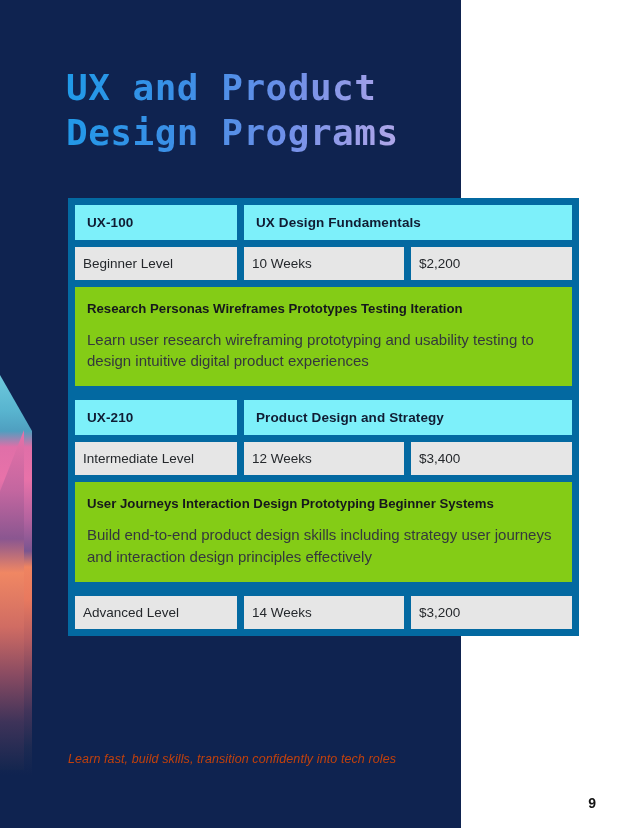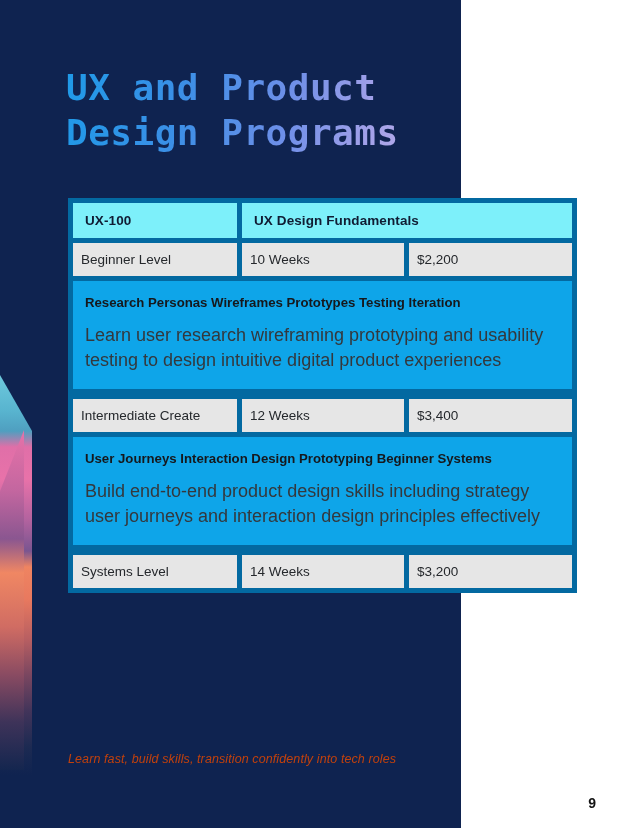--- a/index.html
+++ b/index.html
@@ -94,53 +94,53 @@
   .course-table {
     width: 504px;
     border-collapse: collapse;
     border: 2px solid #1c1c1c;
     background: #ffffff;
     table-layout: fixed;
     margin-bottom: 0px;
   }
   .course-table + .course-table { margin-top: 0px; }
   .course-table td {
-    border: 5px solid #0369a1;
+    border: 7px solid #0369a1;
     padding: 0;
     vertical-align: middle;
   }
   .hdr-code, .hdr-title {
     background: #7df0fa;
     color: #101c33;
     font-size: 13.5px;
     font-weight: 700;
     padding: 10px 12px !important;
     letter-spacing: 0.1px;
   }
   .meta-cell {
     background: #e6e6e6;
     color: #25282c;
     font-size: 13.5px;
     font-weight: 400;
     padding: 9px 8px !important;
   }
   .desc-cell {
-    background: #0ea5e9;
+    background: #84cc16;
     padding: 13px 12px 15px 12px !important;
   }
   .desc-topics {
     color: #16181c;
     font-size: 13.2px;
     font-weight: 700;
     line-height: 1.35;
     margin-bottom: 11px;
   }
   .desc-body {
     color: #34383d;
-    font-size: 18px;
+    font-size: 15px;
     font-weight: 400;
     line-height: 1.42;
   }
   
   .col-a { width: 169px; }
   .col-b { width: 167px; }
   .col-c { width: 168px; }
   
   .tagline {
     position: absolute;
@@ -202,42 +202,46 @@
     </table>
 
     <table class="course-table">
       <colgroup>
           <col class="col-a">
           <col class="col-b">
           <col class="col-c">
         </colgroup>
       <tbody>
         <tr>
-          <td class="meta-cell">Intermediate Create</td>
+          <td class="hdr-code">UX-210</td>
+          <td class="hdr-title" colspan="2">Product Design and Strategy</td>
+        </tr>
+        <tr>
+          <td class="meta-cell">Intermediate Level</td>
           <td class="meta-cell">12 Weeks</td>
           <td class="meta-cell">$3,400</td>
         </tr>
         <tr>
           <td class="desc-cell" colspan="3">
             <div class="desc-topics">User Journeys Interaction Design Prototyping Beginner Systems</div>
             <div class="desc-body">Build end-to-end product design skills including strategy user journeys and interaction design principles effectively</div>
           </td>
         </tr>
       </tbody>
     </table>
 
     <table class="course-table">
       <colgroup>
           <col class="col-a">
           <col class="col-b">
           <col class="col-c">
         </colgroup>
       <tbody>
         <tr>
-          <td class="meta-cell">Systems Level</td>
+          <td class="meta-cell">Advanced Level</td>
           <td class="meta-cell">14 Weeks</td>
           <td class="meta-cell">$3,200</td>
         </tr>
       </tbody>
     </table>
 
   </div>
 
   <div class="tagline">Learn fast, build skills, transition confidently into tech roles</div>
   <div class="page-number">9</div>

